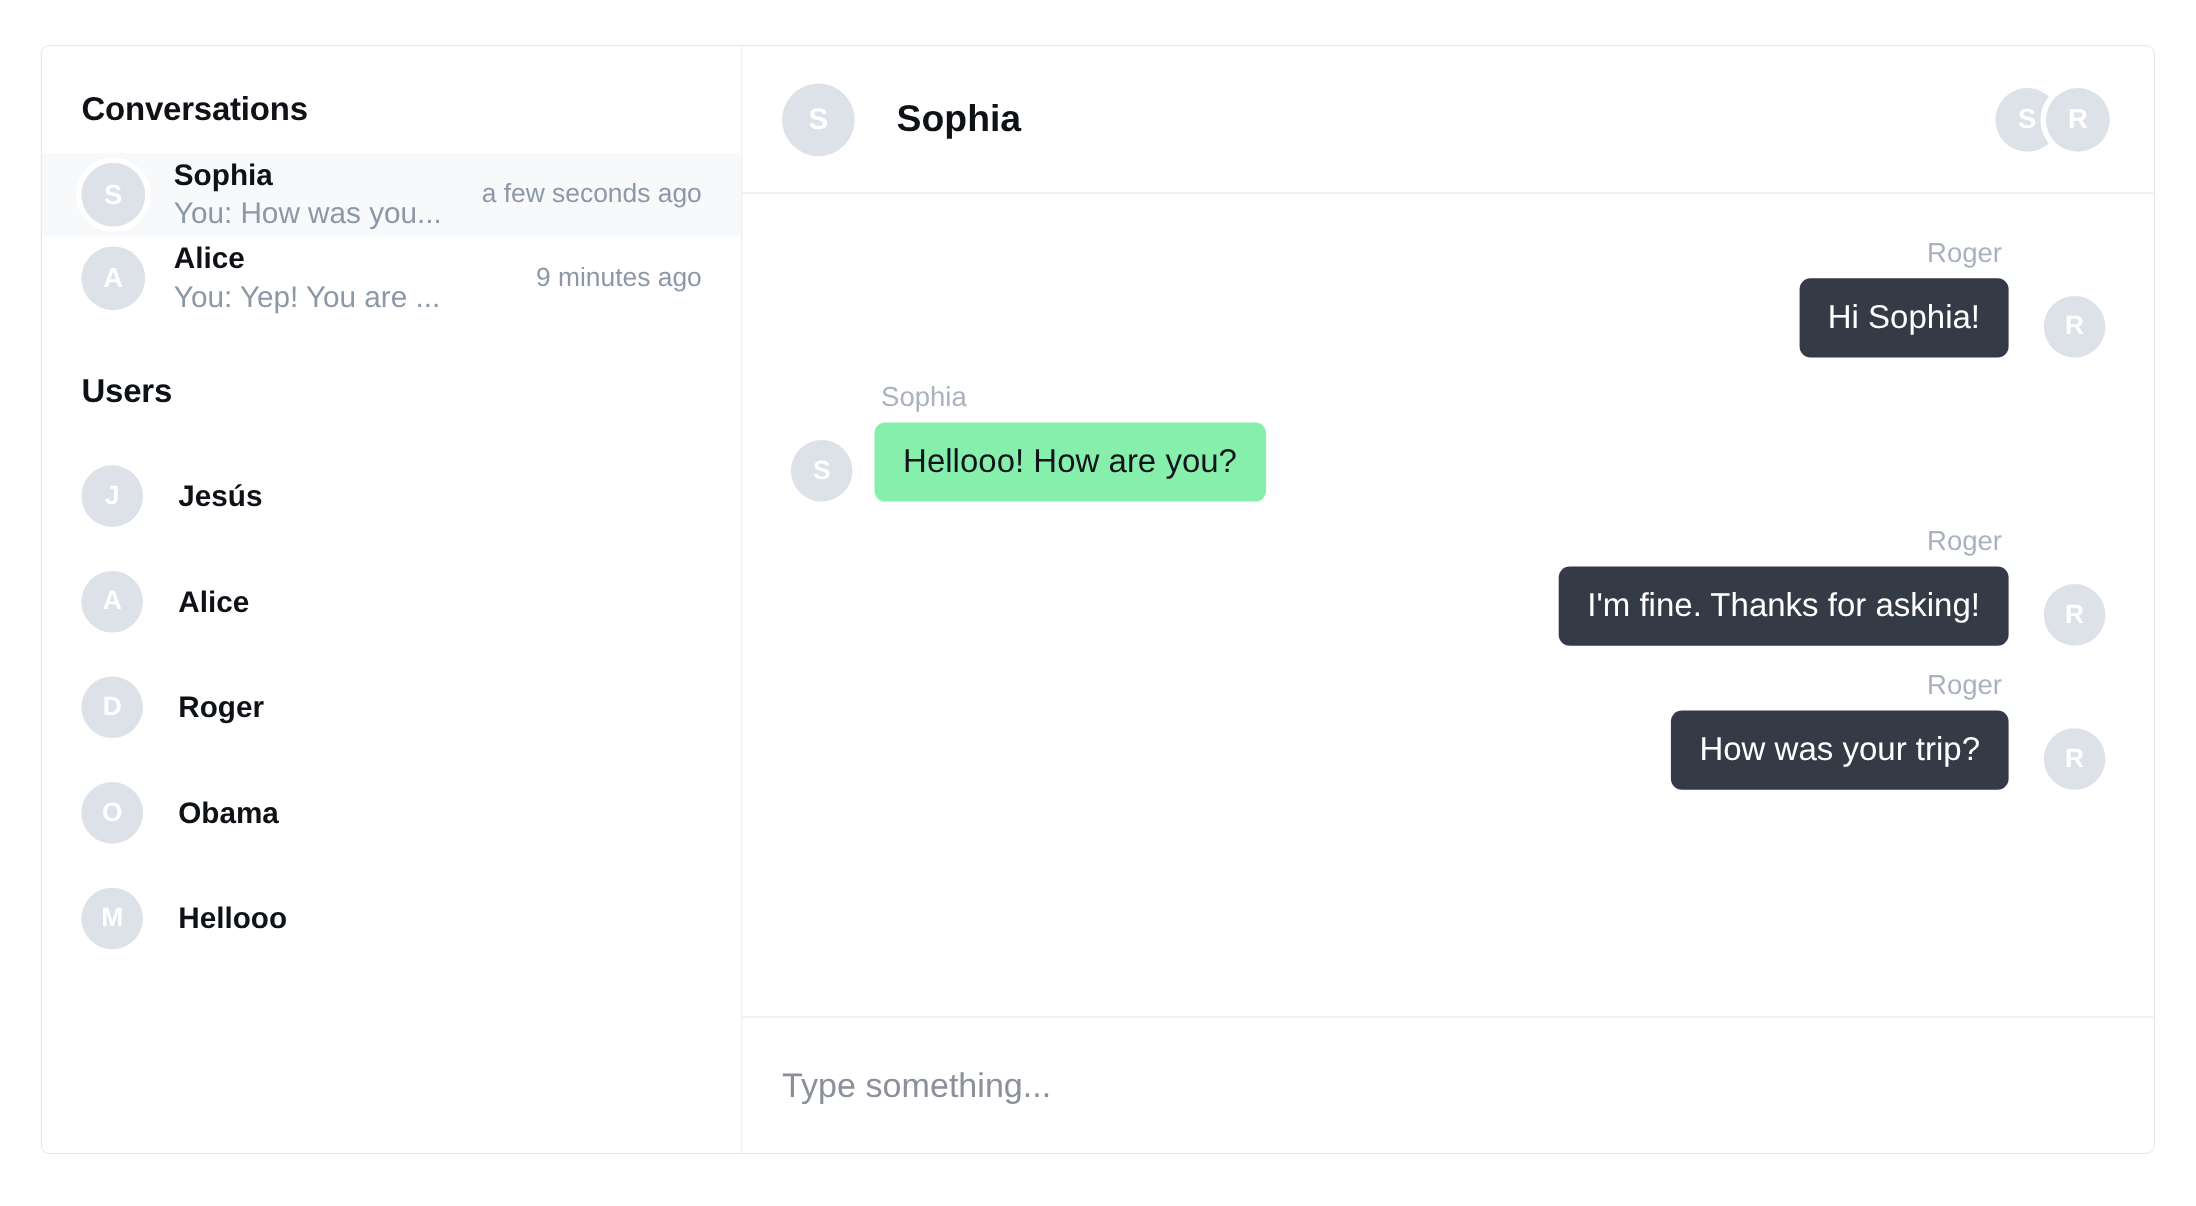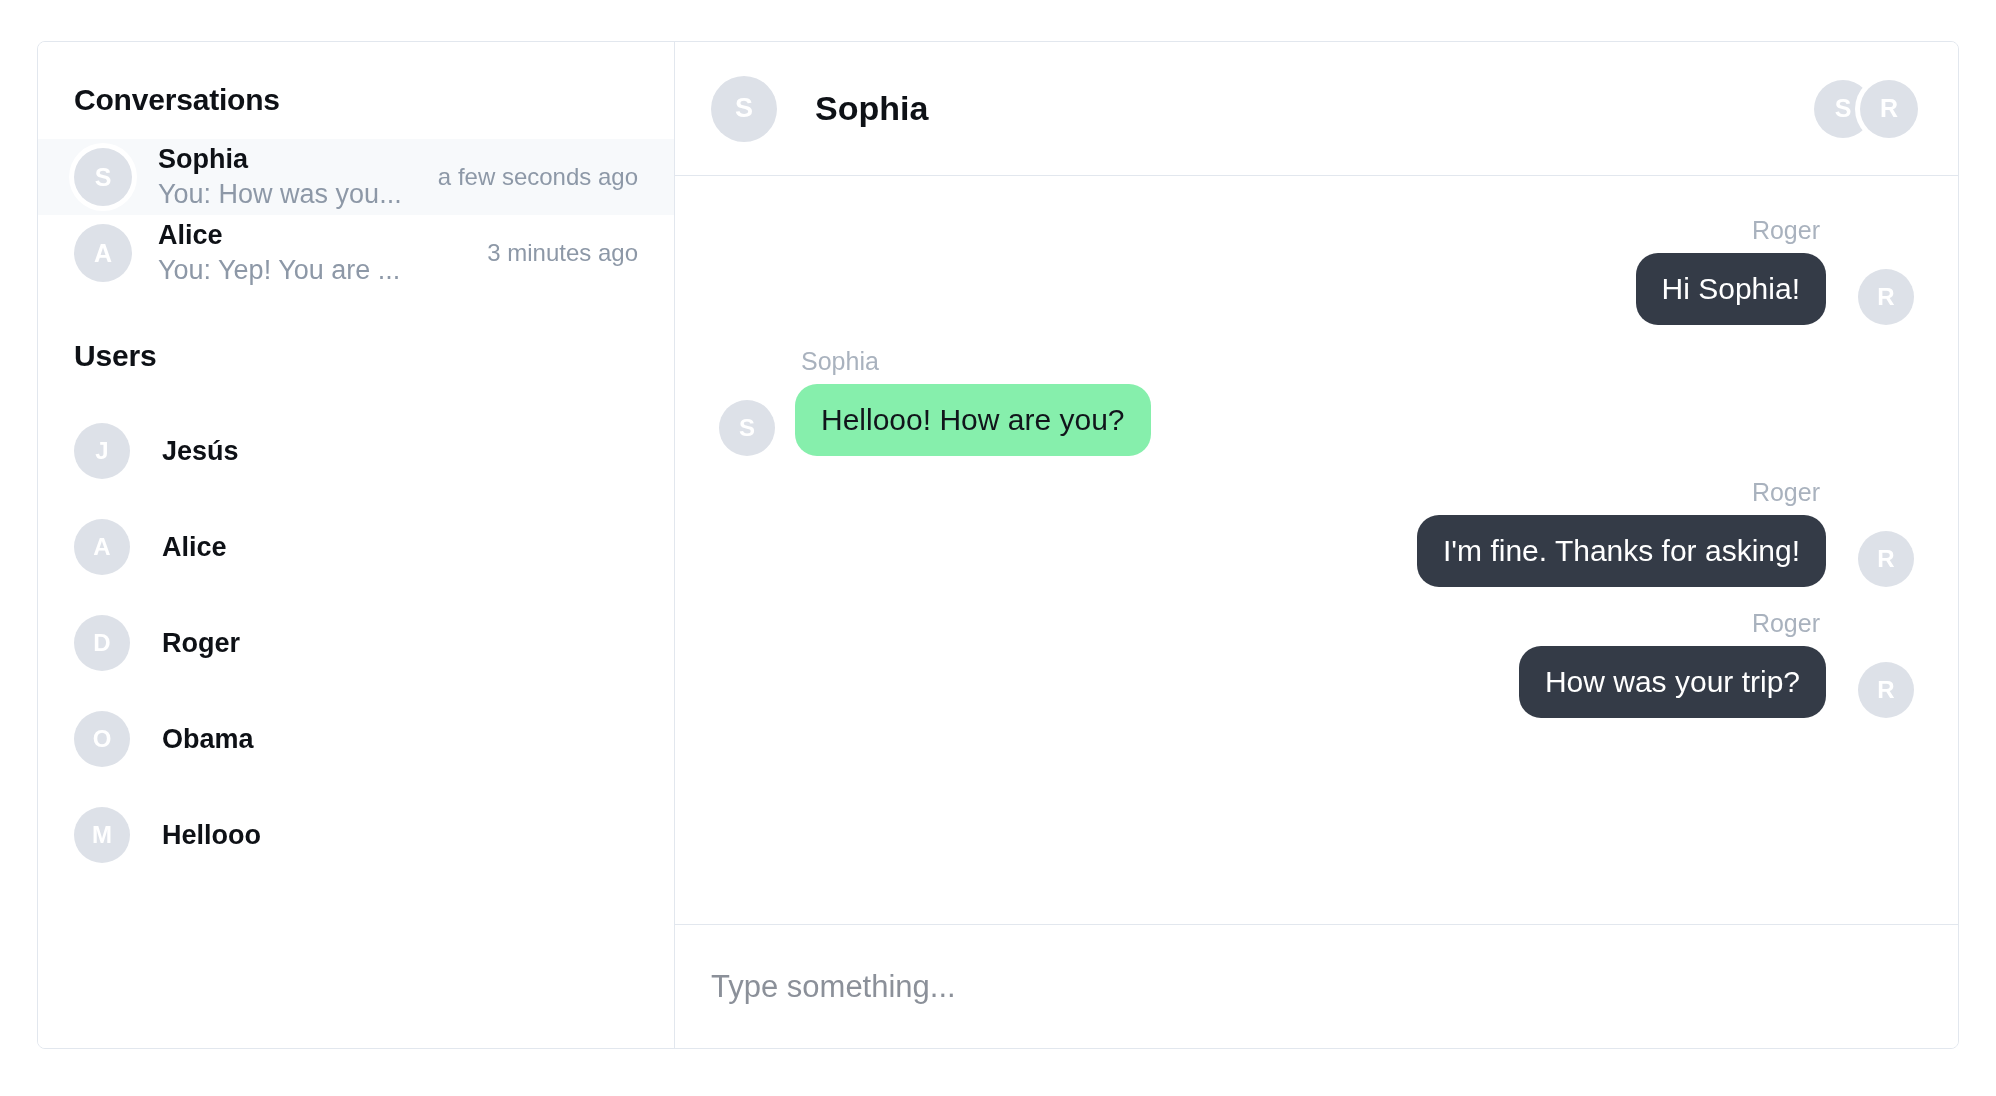--- a/index.html
+++ b/index.html
@@ -233,21 +233,21 @@
   .msg-row.in .msg-block { margin-left: 20px; align-items: flex-start; }
   .msg-row.out .msg-block { margin-right: 20px; align-items: flex-end; }
 
   .msg-author {
     font-size: 25px;
     color: #a9b2be;
     margin-bottom: 8px;
     padding: 0 6px;
   }
   .bubble {
-    border-radius: 22px;
+    border-radius: 10px;
     padding: 18px 26px;
     font-size: 30px;
     line-height: 1.2;
     white-space: nowrap;
   }
   .bubble.dark {
     background: #343b47;
     color: #ffffff;
   }
   .bubble.light {
@@ -299,21 +299,21 @@
         </div>
         <div class="conv-time">a few seconds ago</div>
       </div>
 
       <div class="conv-row">
         <div class="avatar conv">A</div>
         <div class="conv-text">
           <div class="conv-name">Alice</div>
           <div class="conv-preview">You: Yep! You are ...</div>
         </div>
-        <div class="conv-time">3 minutes ago</div>
+        <div class="conv-time">9 minutes ago</div>
       </div>
 
       <div class="section-title users">Users</div>
 
       <div class="user-row">
         <div class="avatar user">J</div>
         <div class="user-name">Jesús</div>
       </div>
       <div class="user-row">
         <div class="avatar user">A</div>

